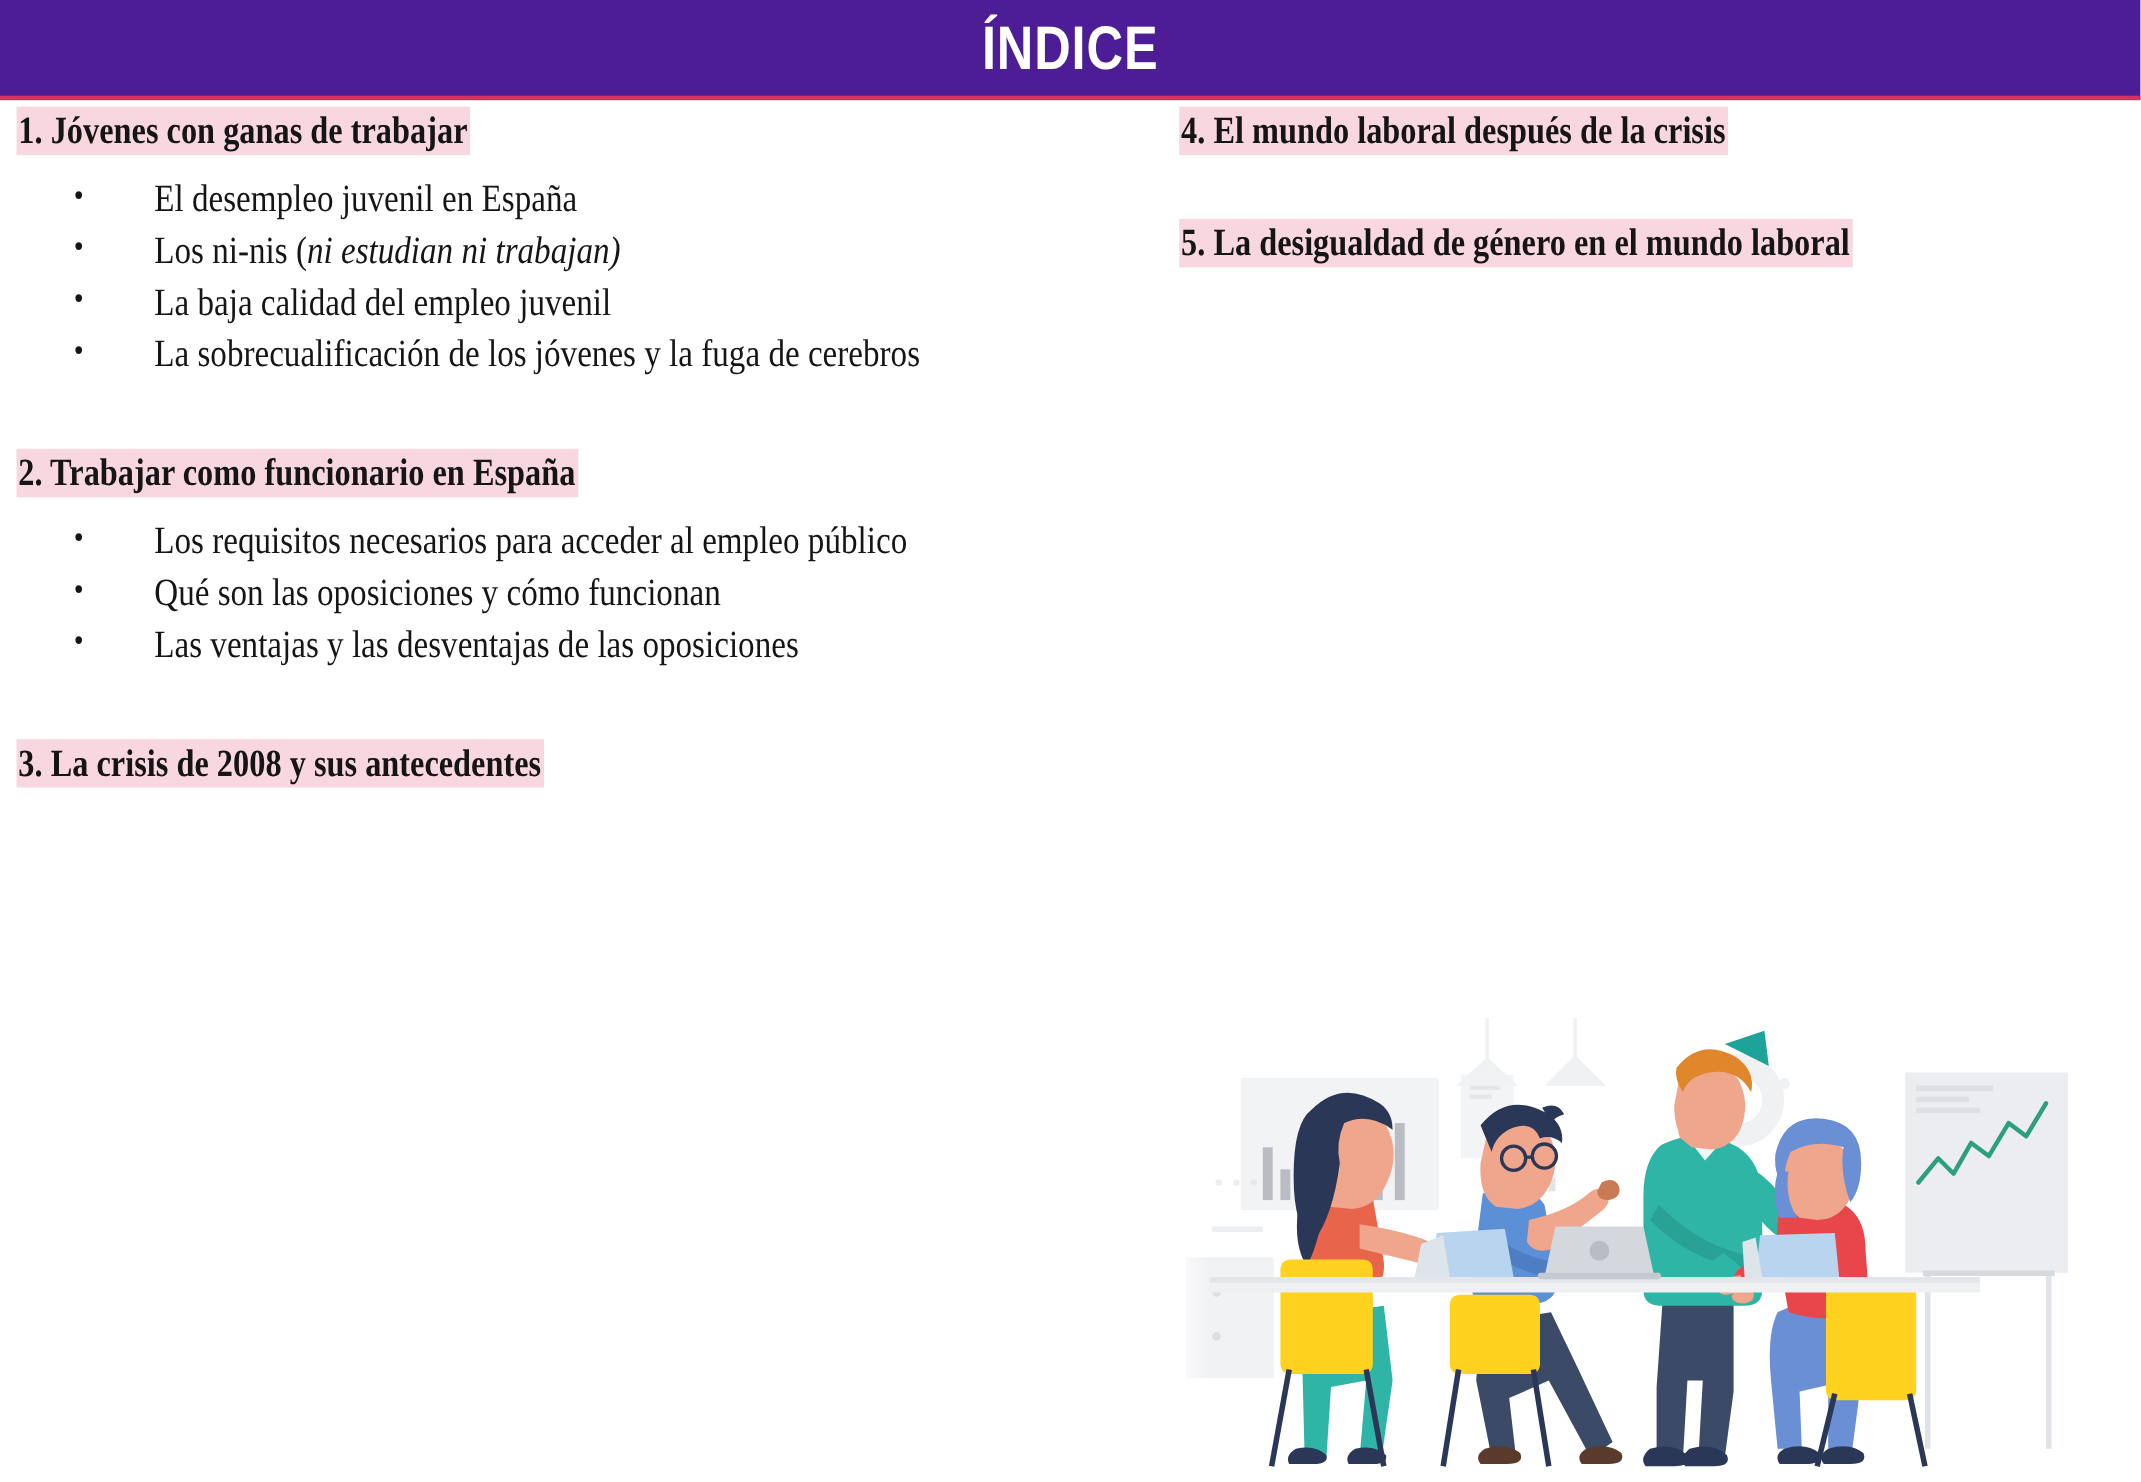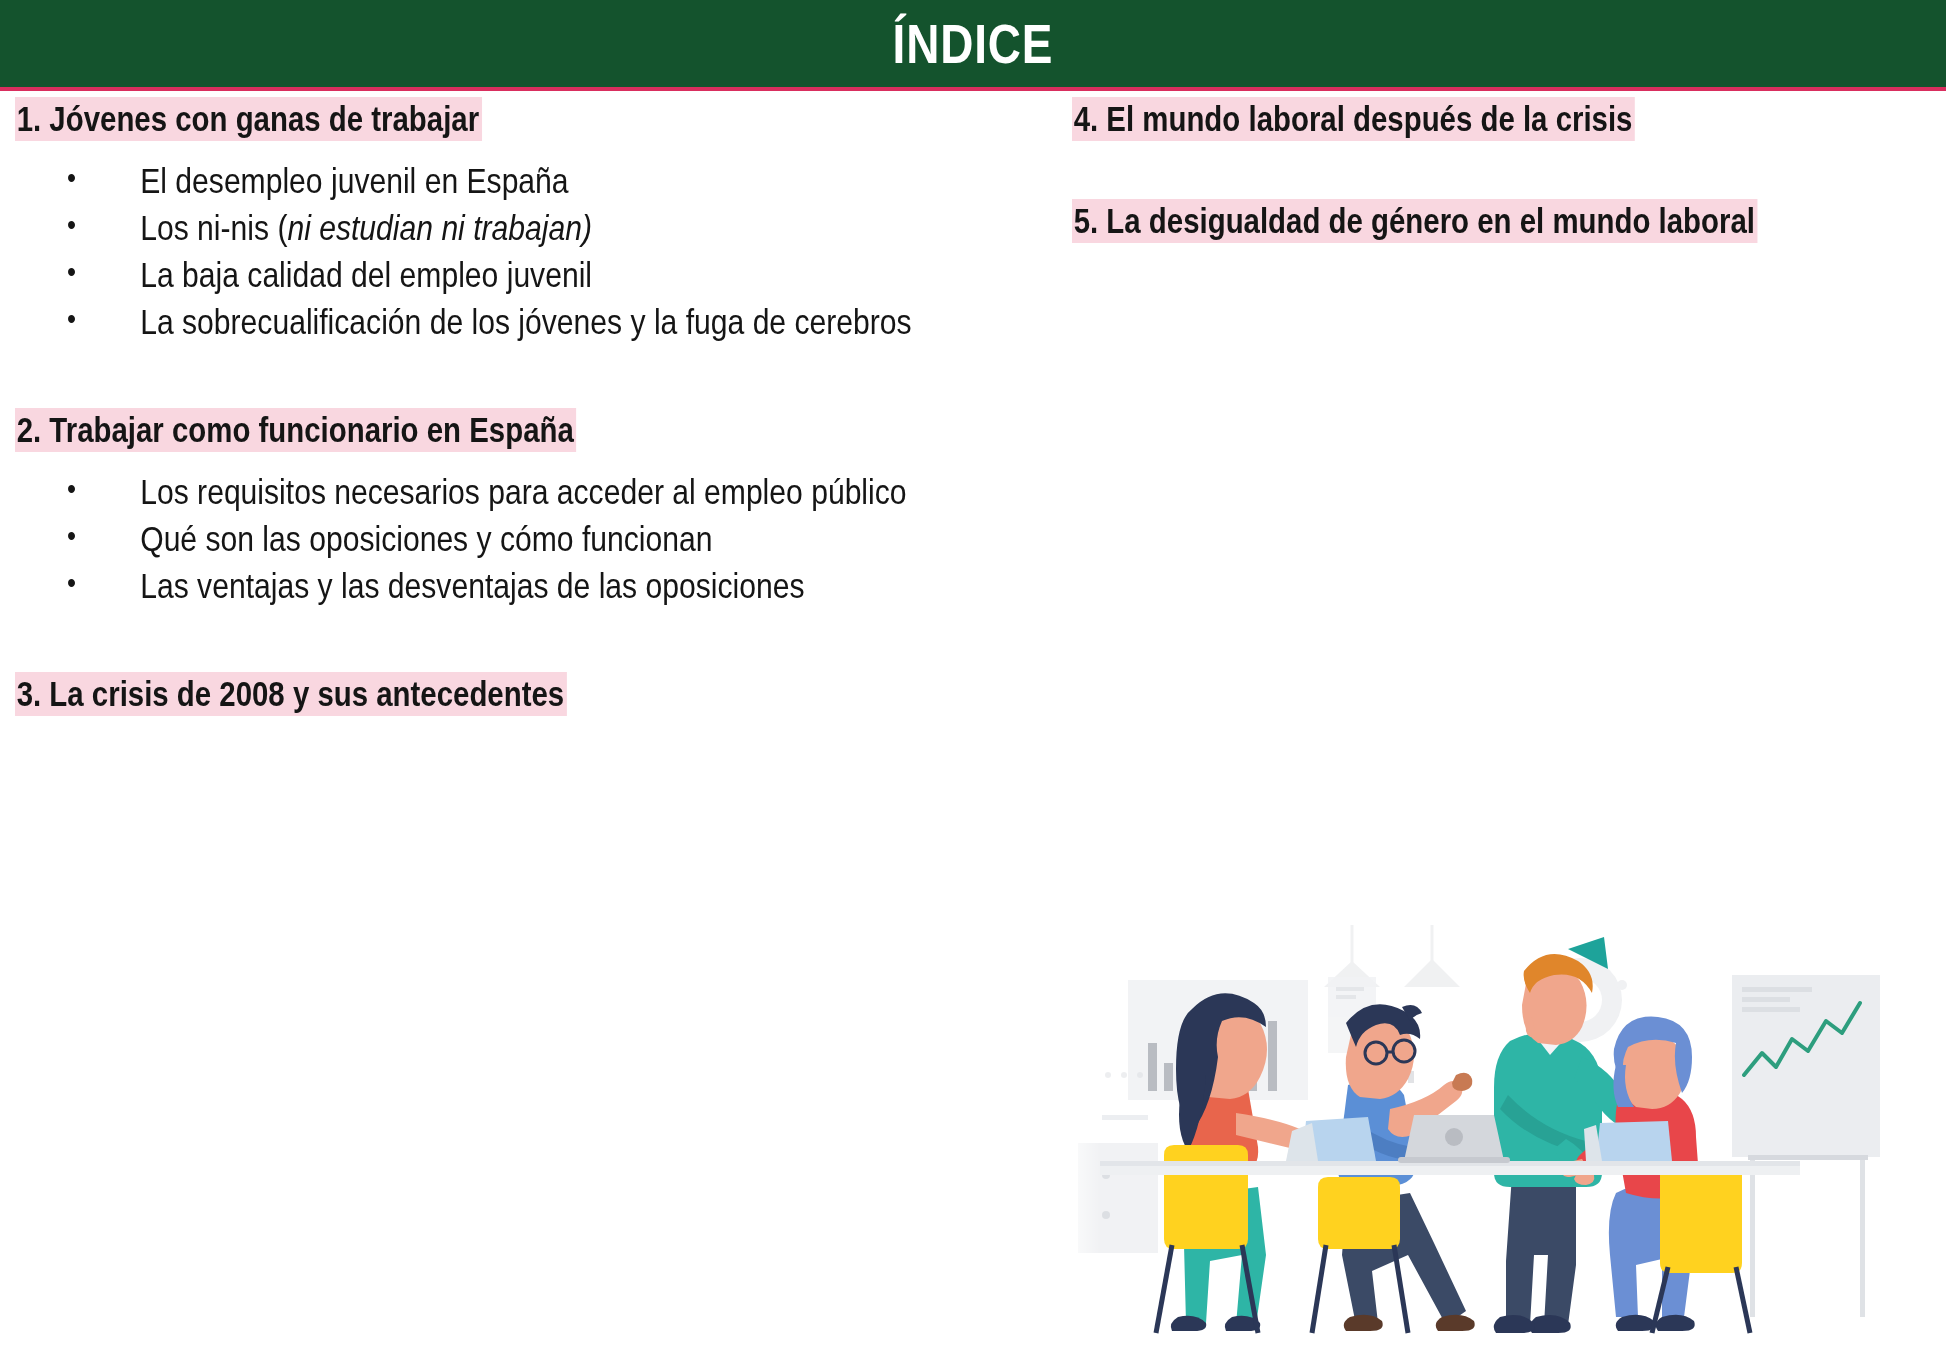--- a/index.html
+++ b/index.html
@@ -15,21 +15,21 @@
     color: #151515;
     position: relative;
   }
 
   
   #banner {
     position: absolute;
     left: 0; top: 0;
     width: 1946px;
     height: 87px;
-    background: #14532d;
+    background: #4c1d95;
     border-bottom: 4px solid #d92e5e;
     display: flex;
     align-items: center;
     justify-content: center;
   }
   #banner-title {
     color: #ffffff;
     font-size: 56px;
     font-weight: bold;
     letter-spacing: 1px;
@@ -40,21 +40,21 @@
   }
 
   
   .column {
     position: absolute;
     top: 96px;
   }
   #col-left  { left: 15px;   width: 985px; }
   #col-right { left: 1072px; width: 925px; }
 
-  .section { margin-bottom: 0; }
+  .section { margin-bottom: 0; font-family: Liberation Serif, serif; }
 
   .sec-heading {
     font-size: 35px;
     font-weight: bold;
     line-height: 1.30;
     margin: 0 0 2px 0;
     transform: scaleX(0.84);
     transform-origin: left center;
     width: 119%;
   }

